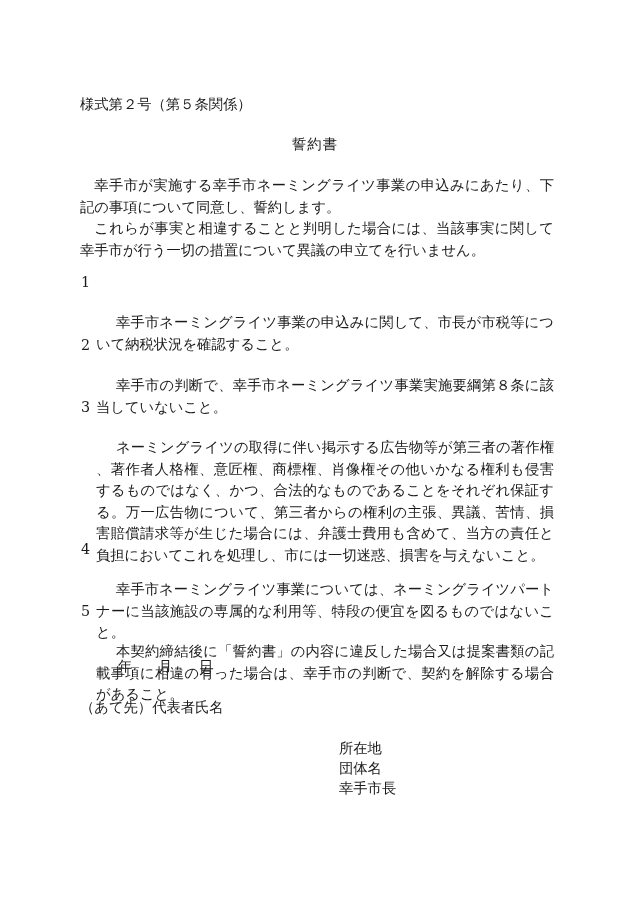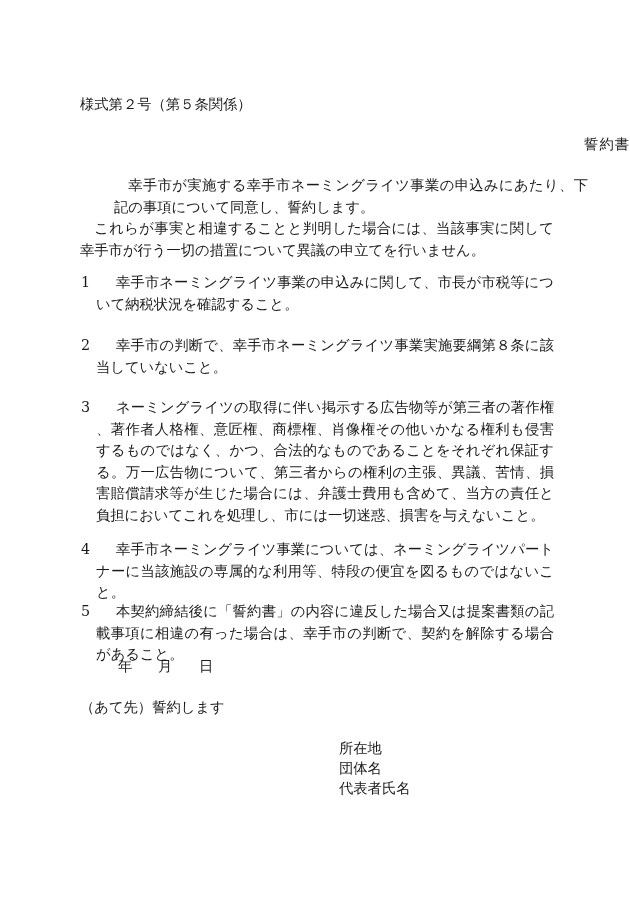--- a/index.html
+++ b/index.html
@@ -17,51 +17,52 @@
       font-size: 14.3px;
       line-height: 21.6px;
     }
     .page {
       position: absolute;
       left: 0; top: 0;
       width: 630px; height: 903px;
     }
     .abs { position: absolute; white-space: nowrap; }
     .form-no { left: 80px; top: 94px; }
-    .title { left: 0; width: 630px; text-align: right; top: 134px; letter-spacing: 1px; }
+    .title { left: 0; width: 630px; text-align: center; top: 134px; letter-spacing: 1px; }
     .para {
       position: absolute;
       left: 80px;
       width: 474px;
       text-indent: 1em;
       text-align: justify;
       text-justify: inter-character;
       word-break: break-all;
       line-break: anywhere;
     }
-    .p1 { top: 175px; margin-left: 34px; }
+    .p1 { top: 175px; }
     .p2 { top: 218px; font-family: Liberation Serif, serif; }
     .item {
       position: absolute;
       left: 80px;
       width: 474px;
     }
     .item .num {
       position: absolute;
       left: 1px;
       top: 0;
     }
     .item .txt {
       display: block;
       padding-left: 16px;
       text-indent: 1.4em;
       margin-left: 0;
       text-align: justify;
       word-break: break-all;
       line-break: anywhere;
+      margin-top: 40px;
     }
     .i1 { top: 272px; }
     .i2 { top: 335px; }
     .i3 { top: 397px; }
     .i4 { top: 539px; }
     .i5 { top: 601px; }
     .date { top: 656px; left: 118px; }
     .date span { display: inline-block; }
     .date .g1 { width: 40px; }
     .date .g2 { width: 41px; }
@@ -105,19 +106,19 @@
 
   <div class="item i5">
     <span class="num">5</span>
     <span class="txt">本契約締結後に「誓約書」の内容に違反した場合又は提案書類の記載事項に相違の有った場合は、幸手市の判断で、契約を解除する場合があること。</span>
   </div>
 
   <div class="abs date">
     <span class="g1">年</span><span class="g2">月</span><span>日</span>
   </div>
 
-  <div class="abs addressee">（あて先）誓約します</div>
+  <div class="abs addressee">（あて先）代表者氏名</div>
 
   <div class="abs sig sig1">所在地</div>
   <div class="abs sig sig2">団体名</div>
-  <div class="abs sig sig3">代表者氏名</div>
+  <div class="abs sig sig3">幸手市長</div>
 
 </div>
 
 </body></html>

